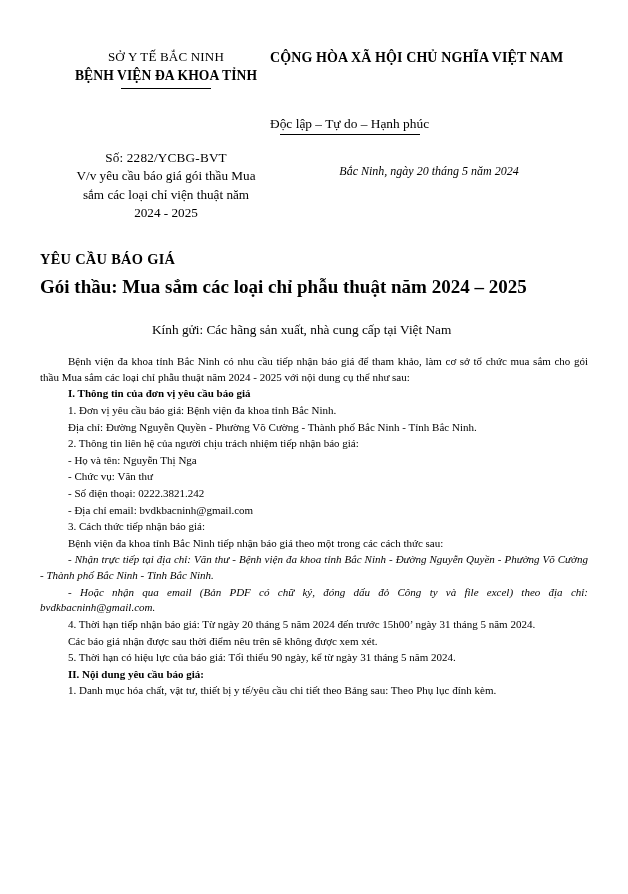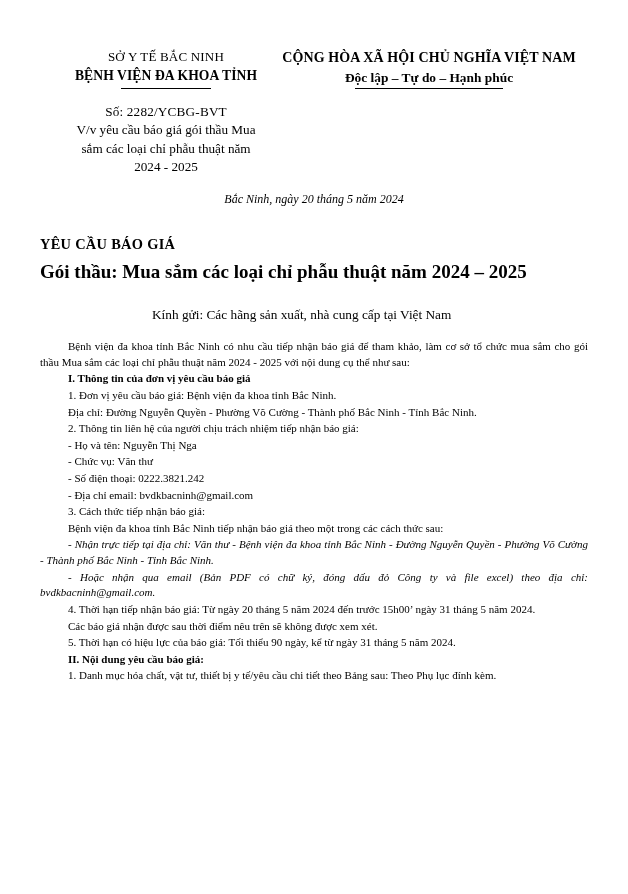--- a/index.html
+++ b/index.html
@@ -32,60 +32,60 @@
     justify-content: flex-start;
   }
   .header-left {
     width: 230px;
     text-align: center;
     padding-left: 22px;
     box-sizing: border-box;
   }
   .header-right {
     flex: 1;
-    text-align: center;
   }
   .org-line1 {
     font-size: 13px;
     letter-spacing: 0.2px;
   }
   .org-line2 {
     font-weight: bold;
     font-size: 13.6px;
     letter-spacing: 0.1px;
   }
   .nation-line1 {
     font-weight: bold;
     font-size: 14px;
     letter-spacing: 0.1px;
   }
   .nation-line2 {
-    font-weight: bold;
+    font-weight: normal;
     font-size: 13.4px;
     position: relative;
     display: inline-block;
     padding-bottom: 2px;
+    margin-top: 46px;
   }
   .nation-line2::after {
     content: "";
     position: absolute;
     left: 6%;
     right: 6%;
     bottom: 0;
     border-bottom: 1px solid #000;
   }
   .underline-short {
     width: 90px;
     border-bottom: 1px solid #000;
     margin: 2px auto 0 auto;
   }
   
   .subheader {
     display: flex;
-    flex-direction: column;
+    flex-direction: row;
     margin-top: 14px;
   }
   .subheader-left {
     width: 230px;
     text-align: center;
     padding-left: 22px;
     box-sizing: border-box;
     font-size: 13.2px;
     line-height: 1.4;
   }
@@ -150,21 +150,21 @@
     <div class="header-right">
       <div class="nation-line1">CỘNG HÒA XÃ HỘI CHỦ NGHĨA VIỆT NAM</div>
       <div class="nation-line2">Độc lập – Tự do – Hạnh phúc</div>
     </div>
   </div>
 
   <div class="subheader">
     <div class="subheader-left">
       <div class="so-line">Số:  2282/YCBG-BVT</div>
       <div>V/v yêu cầu báo giá gói thầu Mua</div>
-      <div>sắm các loại chỉ phẫu thuật năm</div>
+      <div>sắm các loại chỉ viện thuật năm</div>
       <div>2024 - 2025</div>
     </div>
     <div class="subheader-right">Bắc Ninh, ngày 20 tháng 5 năm 2024</div>
   </div>
 
   <div class="title-block">
     <div class="doc-title">YÊU CẦU BÁO GIÁ</div>
     <div class="doc-subtitle">Gói thầu: Mua sắm các loại chỉ phẫu thuật năm 2024 – 2025</div>
   </div>
 

